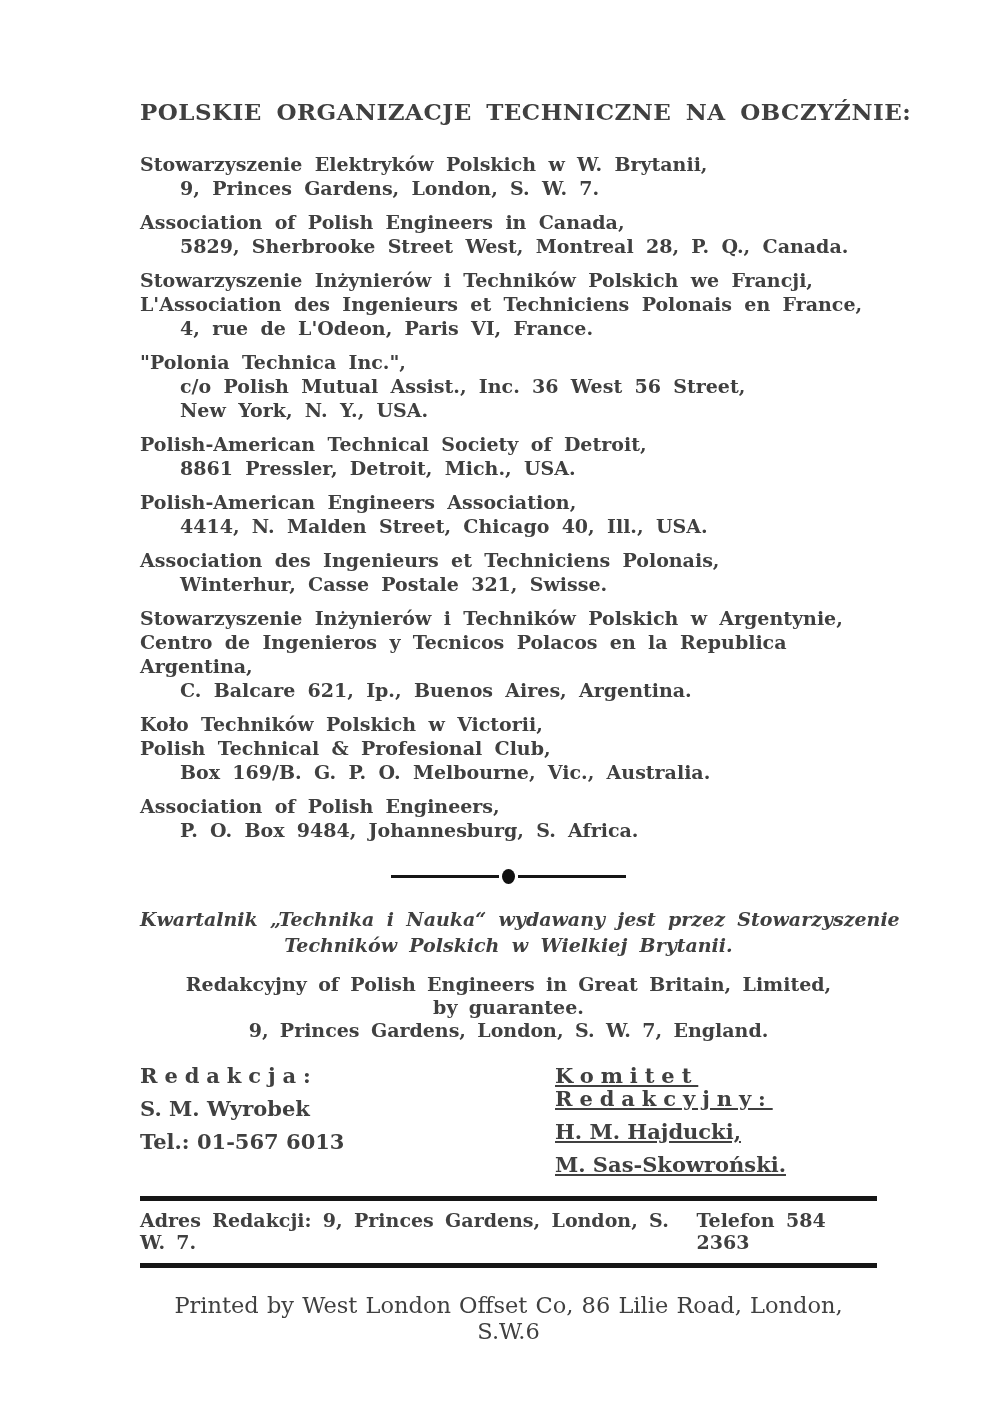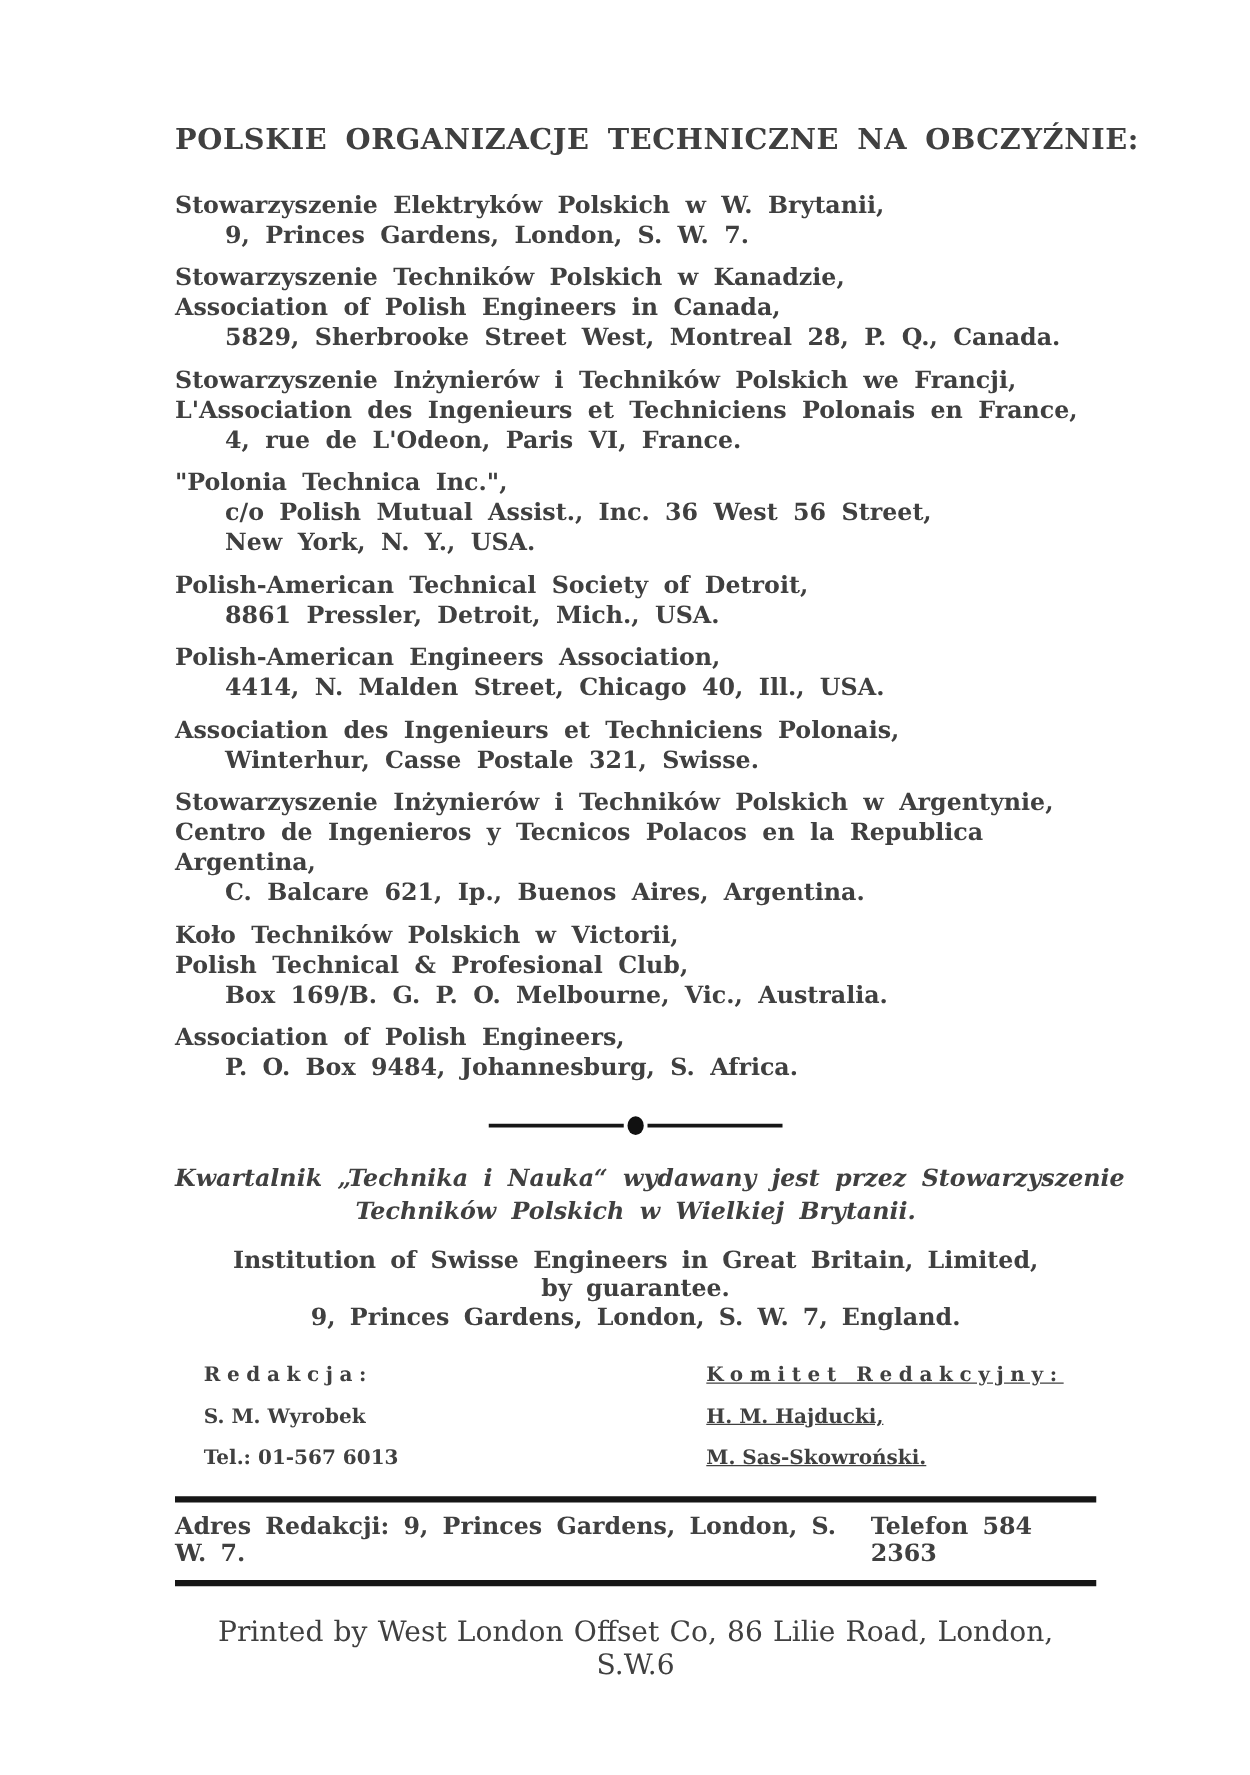--- a/index.html
+++ b/index.html
@@ -47,21 +47,21 @@
 
   
   .pub-note { font-size:19px; line-height:26px; word-spacing:0.30em;font-style:italic; }
   .pub-note .l1 { text-align:justify; text-align-last:justify; white-space:nowrap; }
   .pub-note .l2 { text-align:center; }
 
   
   .institution { margin-top:15px; text-align:center; font-size:19px; line-height:23px; word-spacing:0.25em; }
 
   
-  .editorial { display:flex; margin-top:22px; font-size:16px;margin-left:23px; }
+  .editorial { display:flex; margin-top:22px; font-size:21px; }
   .ed-col.left  { width:415px; }
   .ed-col.right { width:322px;text-decoration:underline; }
   .ed-line { margin-bottom:10px; line-height:23px; }
   .ed-heading { letter-spacing:0.33em; }
 
   
   .address-bar {
     margin-top:10px;
     border-top:5px solid #161616;
     border-bottom:5px solid #161616;
@@ -89,21 +89,20 @@
     <div class="title">POLSKIE ORGANIZACJE TECHNICZNE NA OBCZYŹNIE:</div>
 
     <div class="orgs">
 
       <div class="org">
         <div class="oline">Stowarzyszenie Elektryków Polskich w W. Brytanii,</div>
         <div class="oline addr">9, Princes Gardens, London, S. W. 7.</div>
       </div>
 
       <div class="org">
-        <div class="oline">Stowarzyszenie Techników Polskich w Kanadzie,</div>
         <div class="oline">Association of Polish Engineers in Canada,</div>
         <div class="oline addr">5829, Sherbrooke Street West, Montreal 28, P. Q., Canada.</div>
       </div>
 
       <div class="org">
         <div class="oline">Stowarzyszenie Inżynierów i Techników Polskich we Francji,</div>
         <div class="oline">L'Association des Ingenieurs et Techniciens Polonais en France,</div>
         <div class="oline addr">4, rue de L'Odeon, Paris VI, France.</div>
       </div>
 
@@ -152,21 +151,21 @@
       <div class="dot"></div>
       <div class="seg"></div>
     </div>
 
     <div class="pub-note">
       <div class="l1">Kwartalnik „Technika i Nauka“ wydawany jest przez Stowarzyszenie</div>
       <div class="l2">Techników Polskich w Wielkiej Brytanii.</div>
     </div>
 
     <div class="institution">
-      <div>Institution of Swisse Engineers in Great Britain, Limited,</div>
+      <div>Redakcyjny of Polish Engineers in Great Britain, Limited,</div>
       <div>by guarantee.</div>
       <div>9, Princes Gardens, London, S. W. 7, England.</div>
     </div>
 
     <div class="editorial">
       <div class="ed-col left">
         <div class="ed-line ed-heading">Redakcja:</div>
         <div class="ed-line">S. M. Wyrobek</div>
         <div class="ed-line">Tel.: 01-567 6013</div>
       </div>

